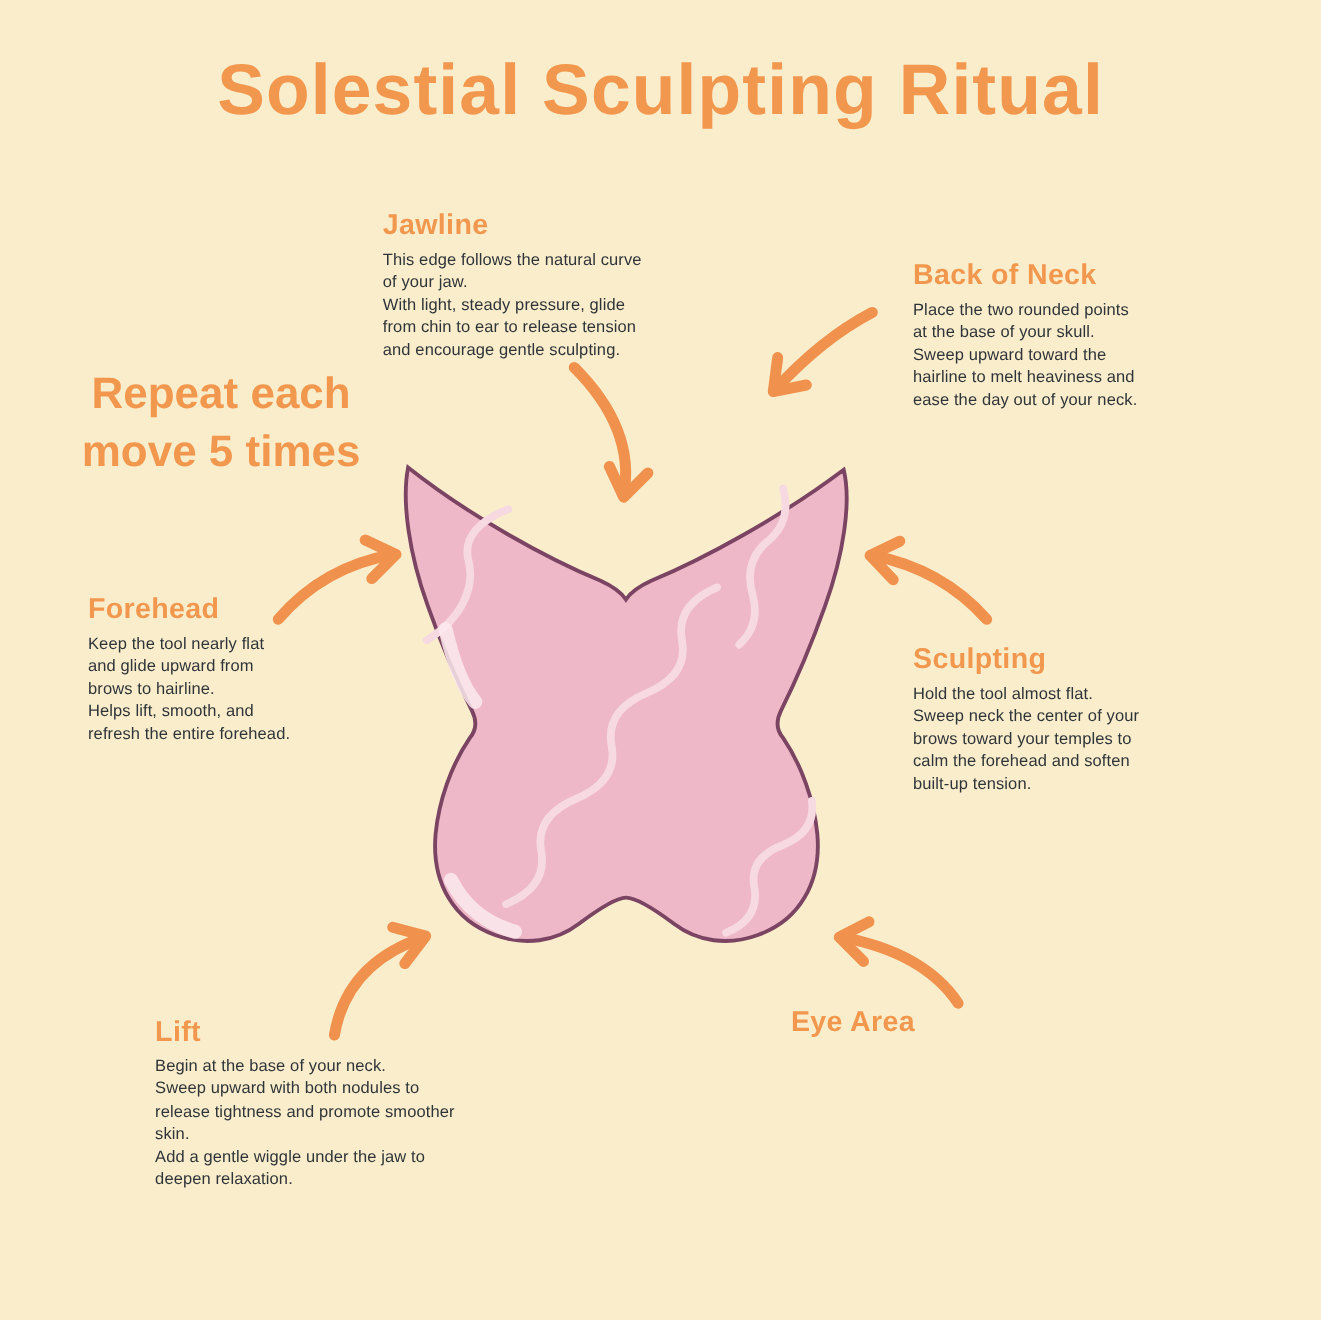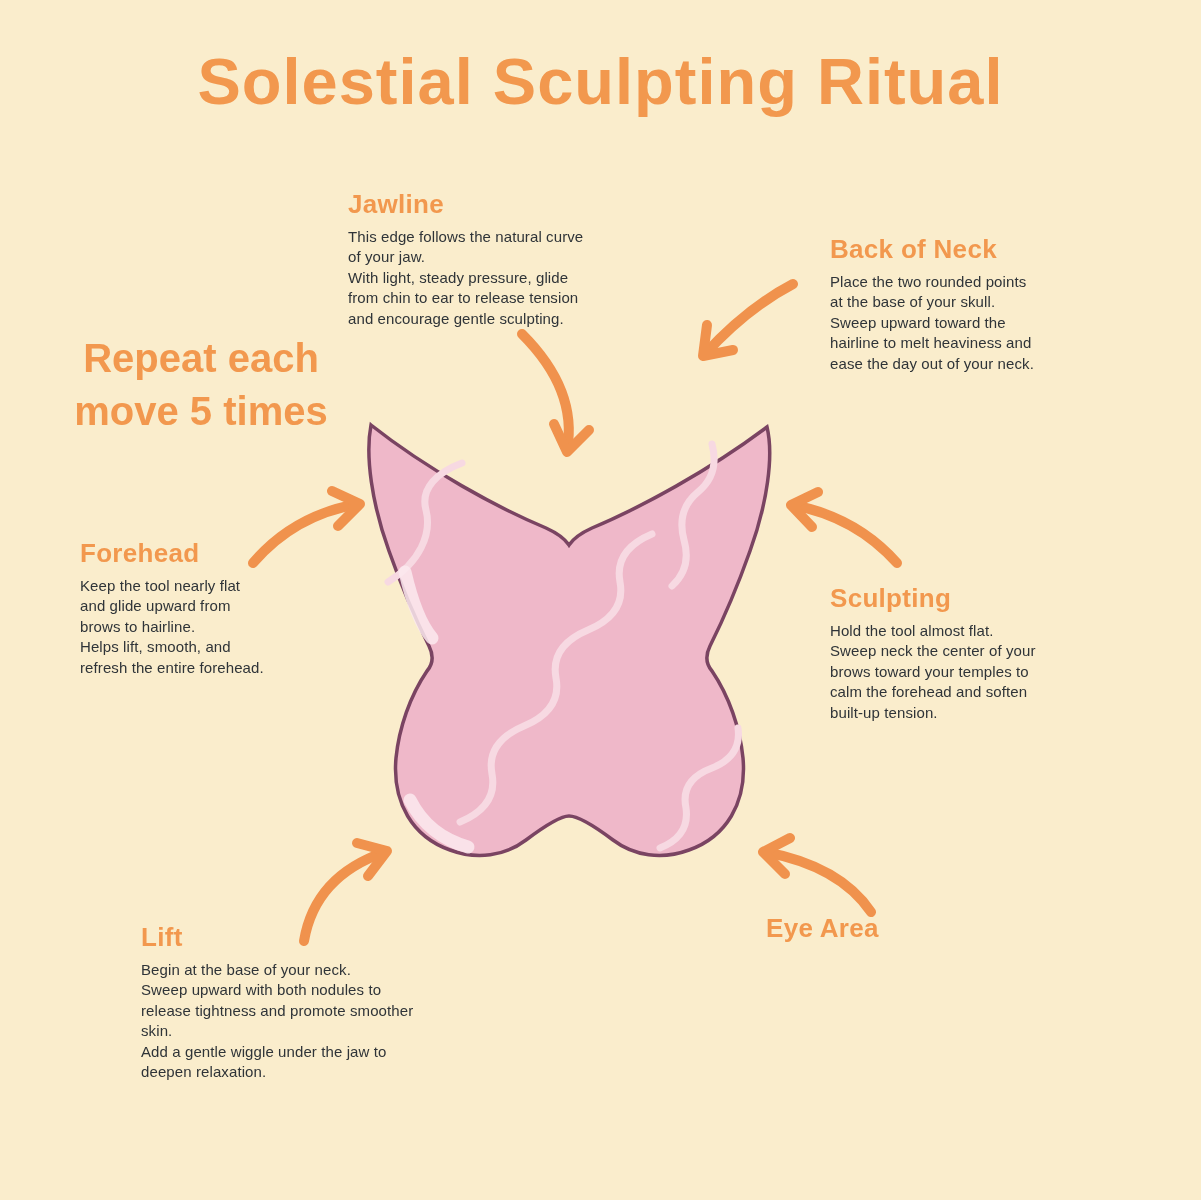--- a/index.html
+++ b/index.html
@@ -44,21 +44,21 @@
     font-size:15px;line-height:1.36;
     color:var(--text);
     white-space:pre-line;
     letter-spacing:0.1px;
   }
   .sec-jawline      {left:348px; top:156px; width:400px;margin-top:33px;}
   .sec-back-of-neck {left:830px; top:234px; width:370px;}
   .sec-forehead     {left:80px;  top:538px; width:340px;}
   .sec-browline     {left:830px; top:583px; width:370px;}
   .sec-neck         {left:141px; top:922px; width:440px;}
-  .sec-eye-area     {left:766px; top:913px; width:410px;}
+  .sec-eye-area     {left:719px; top:913px; width:410px;}
   .overlay{position:absolute;left:0;top:0;pointer-events:none;}
   .tool-svg{position:absolute;left:350px;top:410px;}
   .arrow{stroke:#F0924D;stroke-width:10;fill:none;stroke-linecap:round;stroke-linejoin:round;}
   .tool-body{fill:var(--tool-fill);stroke:var(--tool-outline);stroke-width:3.5;}
   .sheen{stroke:var(--sheen);stroke-width:7;fill:none;stroke-linecap:round;}
   .hl{stroke:var(--highlight);stroke-width:13;fill:none;stroke-linecap:round;opacity:.85;}
 </style>
 </head>
 <body>
 

